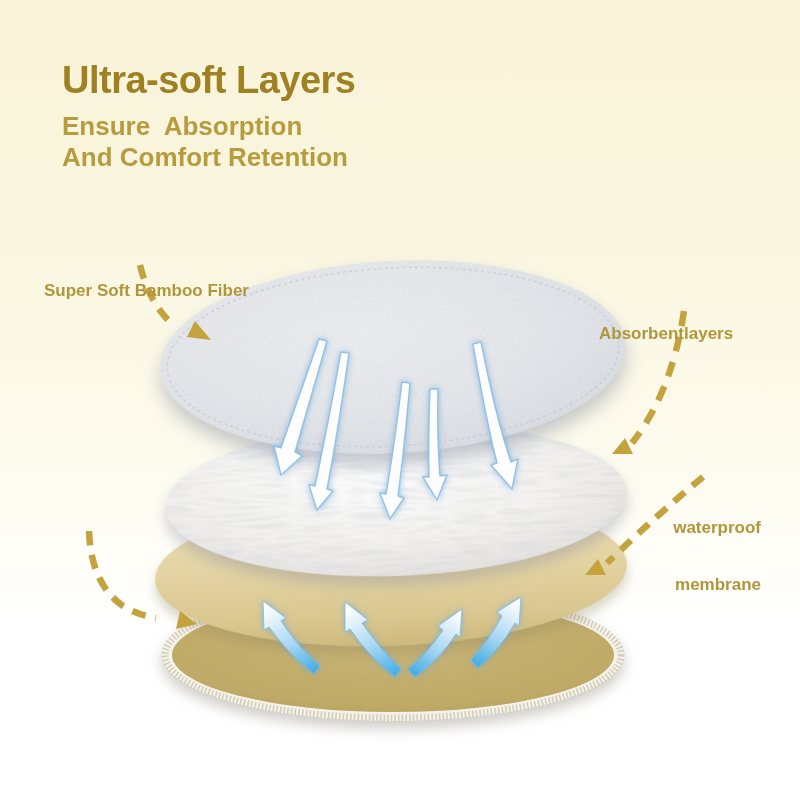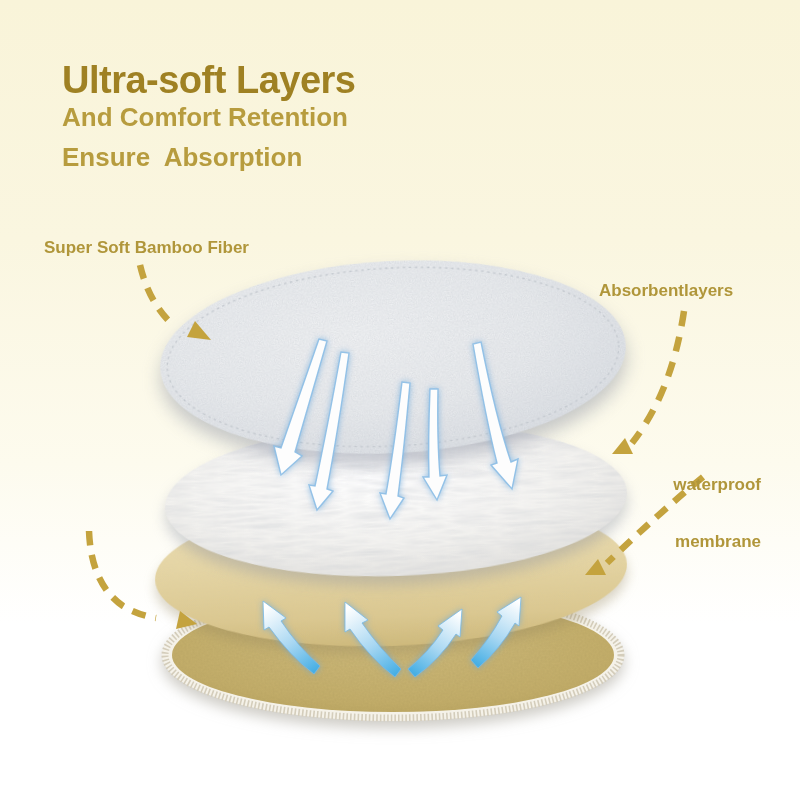--- a/index.html
+++ b/index.html
@@ -25,21 +25,21 @@
     color:var(--title-color);line-height:1.1;white-space:pre;
   }
   .subtitle{
     font-size:26px;font-weight:700;color:var(--subtitle-color);
     line-height:31px;white-space:pre;letter-spacing:0px;
   }
   .subtitle.first{margin-top:9px;}
   .diagram-svg{position:absolute;left:0;top:0;}
   .callout{
     position:absolute;color:var(--label-color);
-    font-size:17px;font-weight:700;line-height:19px;white-space:pre;
+    font-size:17px;font-weight:700;line-height:19px;white-space:pre;margin-top:43px;
   }
   .callout.center{text-align:right;}
   .callout .line{display:block;}
 </style>
 </head>
 <body>
 
 <div class="stage">
 
   <svg class="diagram-svg" width="800" height="800" viewBox="0 0 800 800" aria-hidden="true">
@@ -150,22 +150,22 @@
     <g stroke="none" style="fill:var(--arrow-gold);">
       <polygon points="211,340 195,321 187,337"></polygon>
       <polygon points="612,454 625,438 633,454"></polygon>
       <polygon points="585,575 598,559 606,575"></polygon>
       <polygon points="197,624 180,611 176,629"></polygon>
     </g>
   </svg>
 
   <div class="header">
     <div class="title">Ultra-soft Layers</div>
+    <div class="subtitle first">Ensure  Absorption</div>
     <div class="subtitle">And Comfort Retention</div>
-    <div class="subtitle first">Ensure  Absorption</div>
   </div>
 
   <div class="callout" style="left:44px;top:238px;">Super Soft Bamboo Fiber</div>
 
   <div class="callout" style="left:599px;top:281px;">Absorbentlayers</div>
 
   <div class="callout center" style="left:657px;top:437px;width:104px;">
     <span class="line">waterproof</span>
     <span class="line">membrane</span>
   </div>

